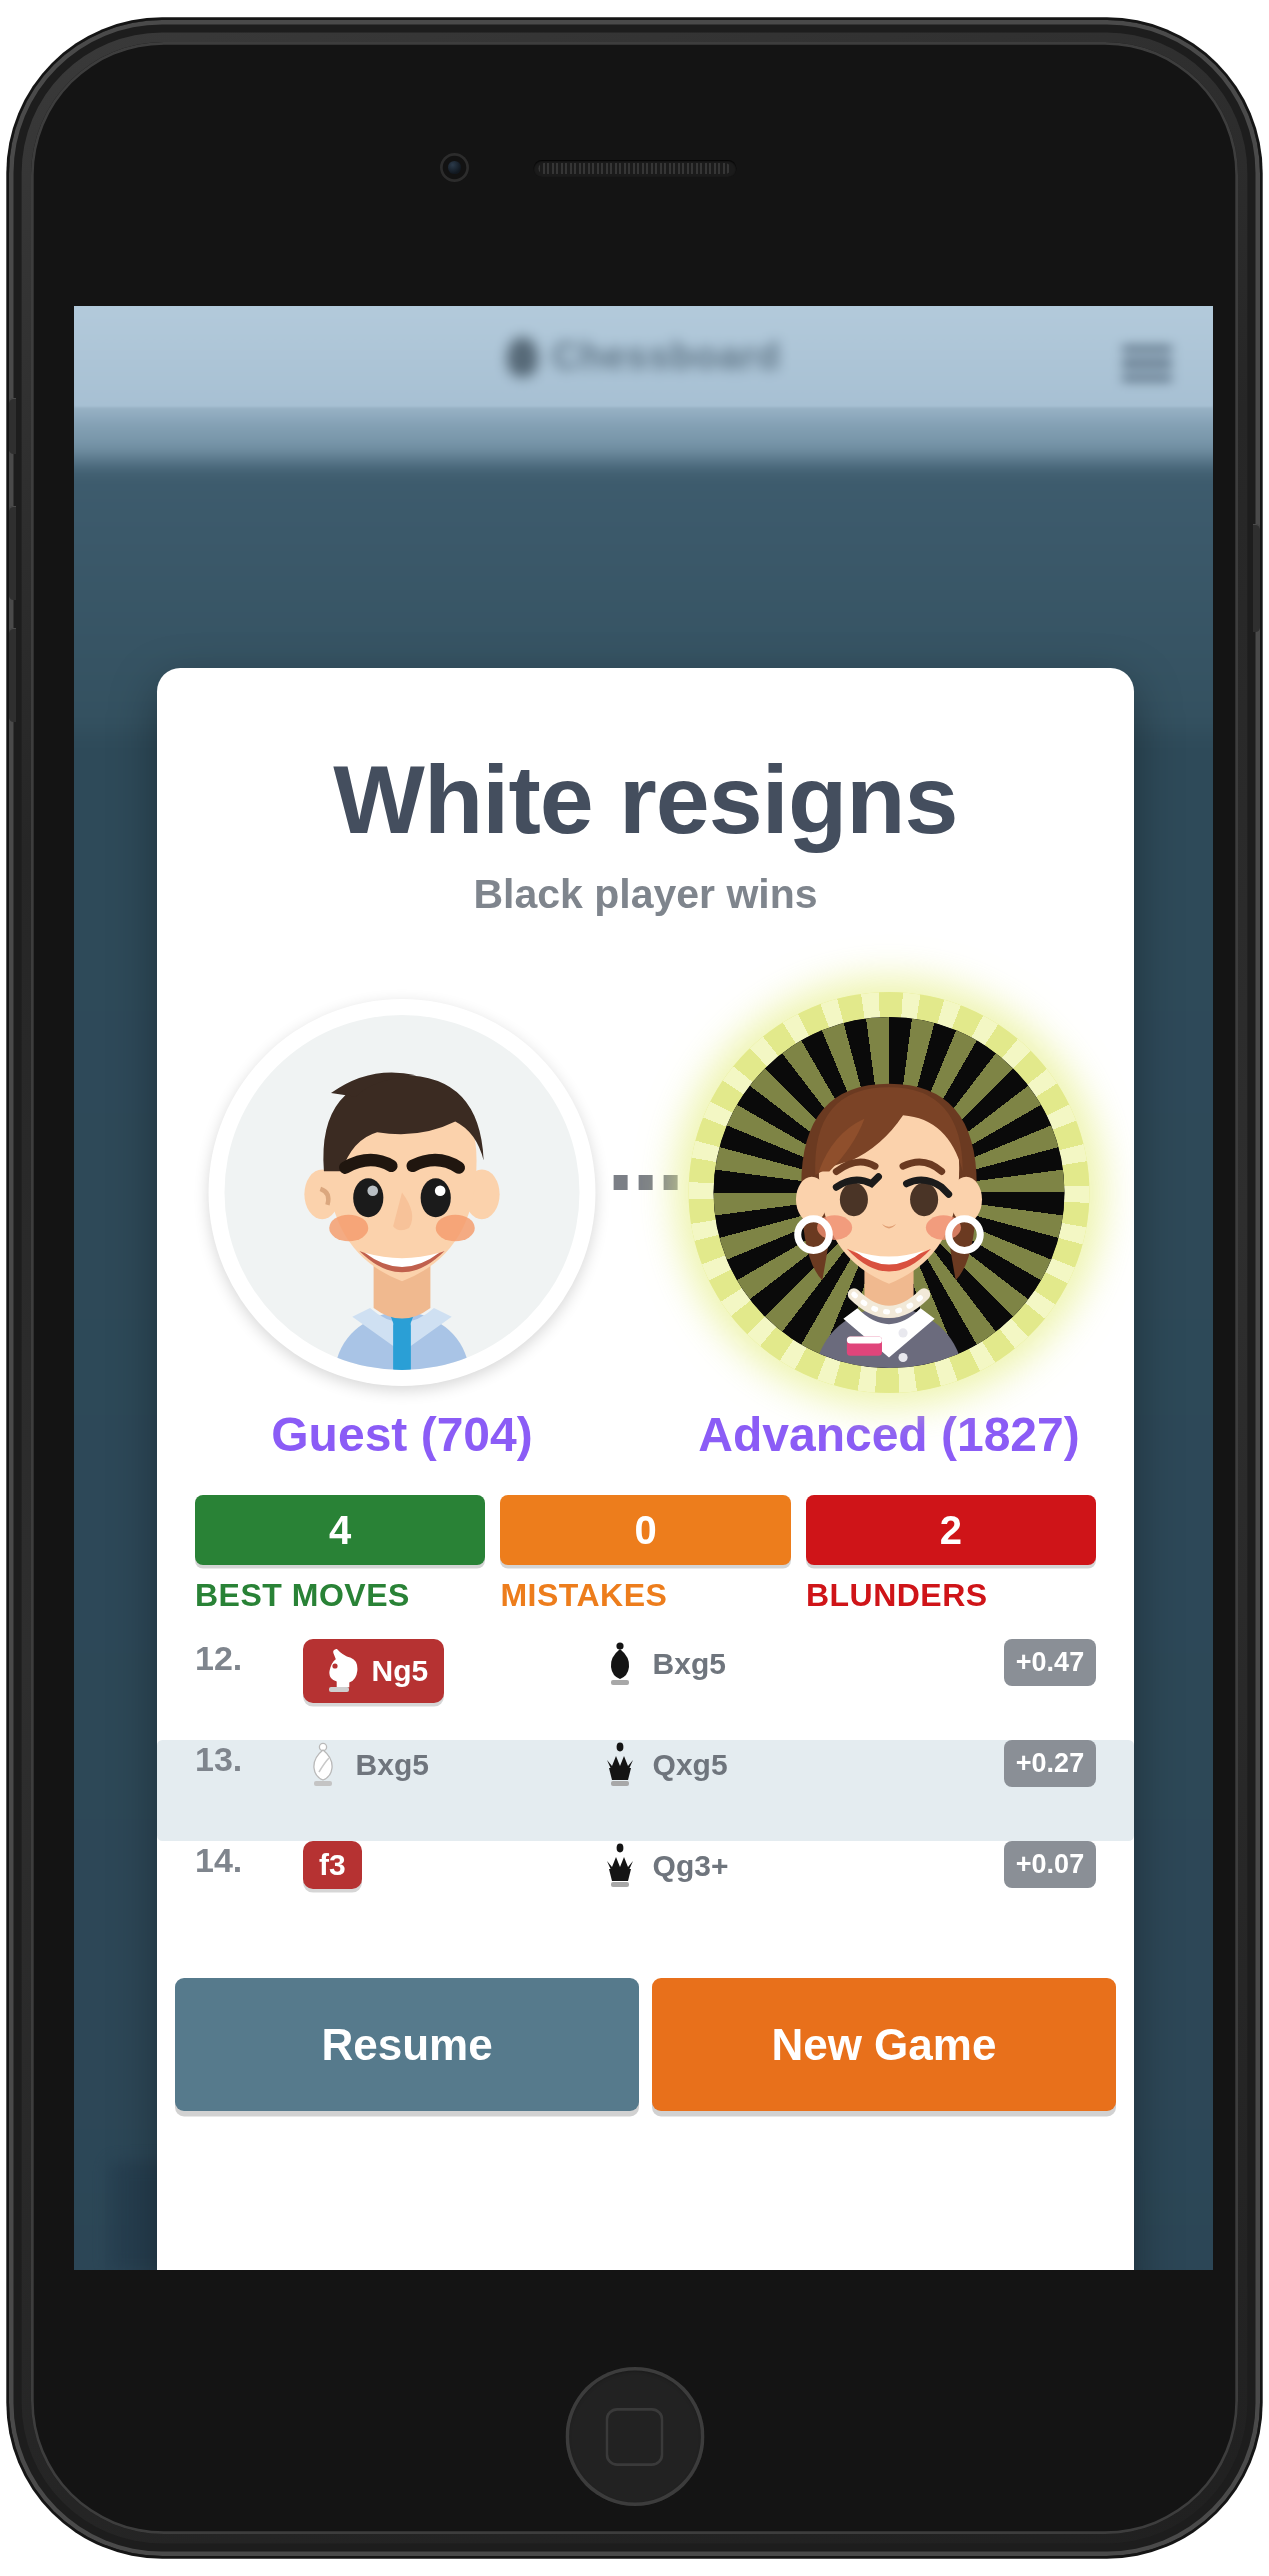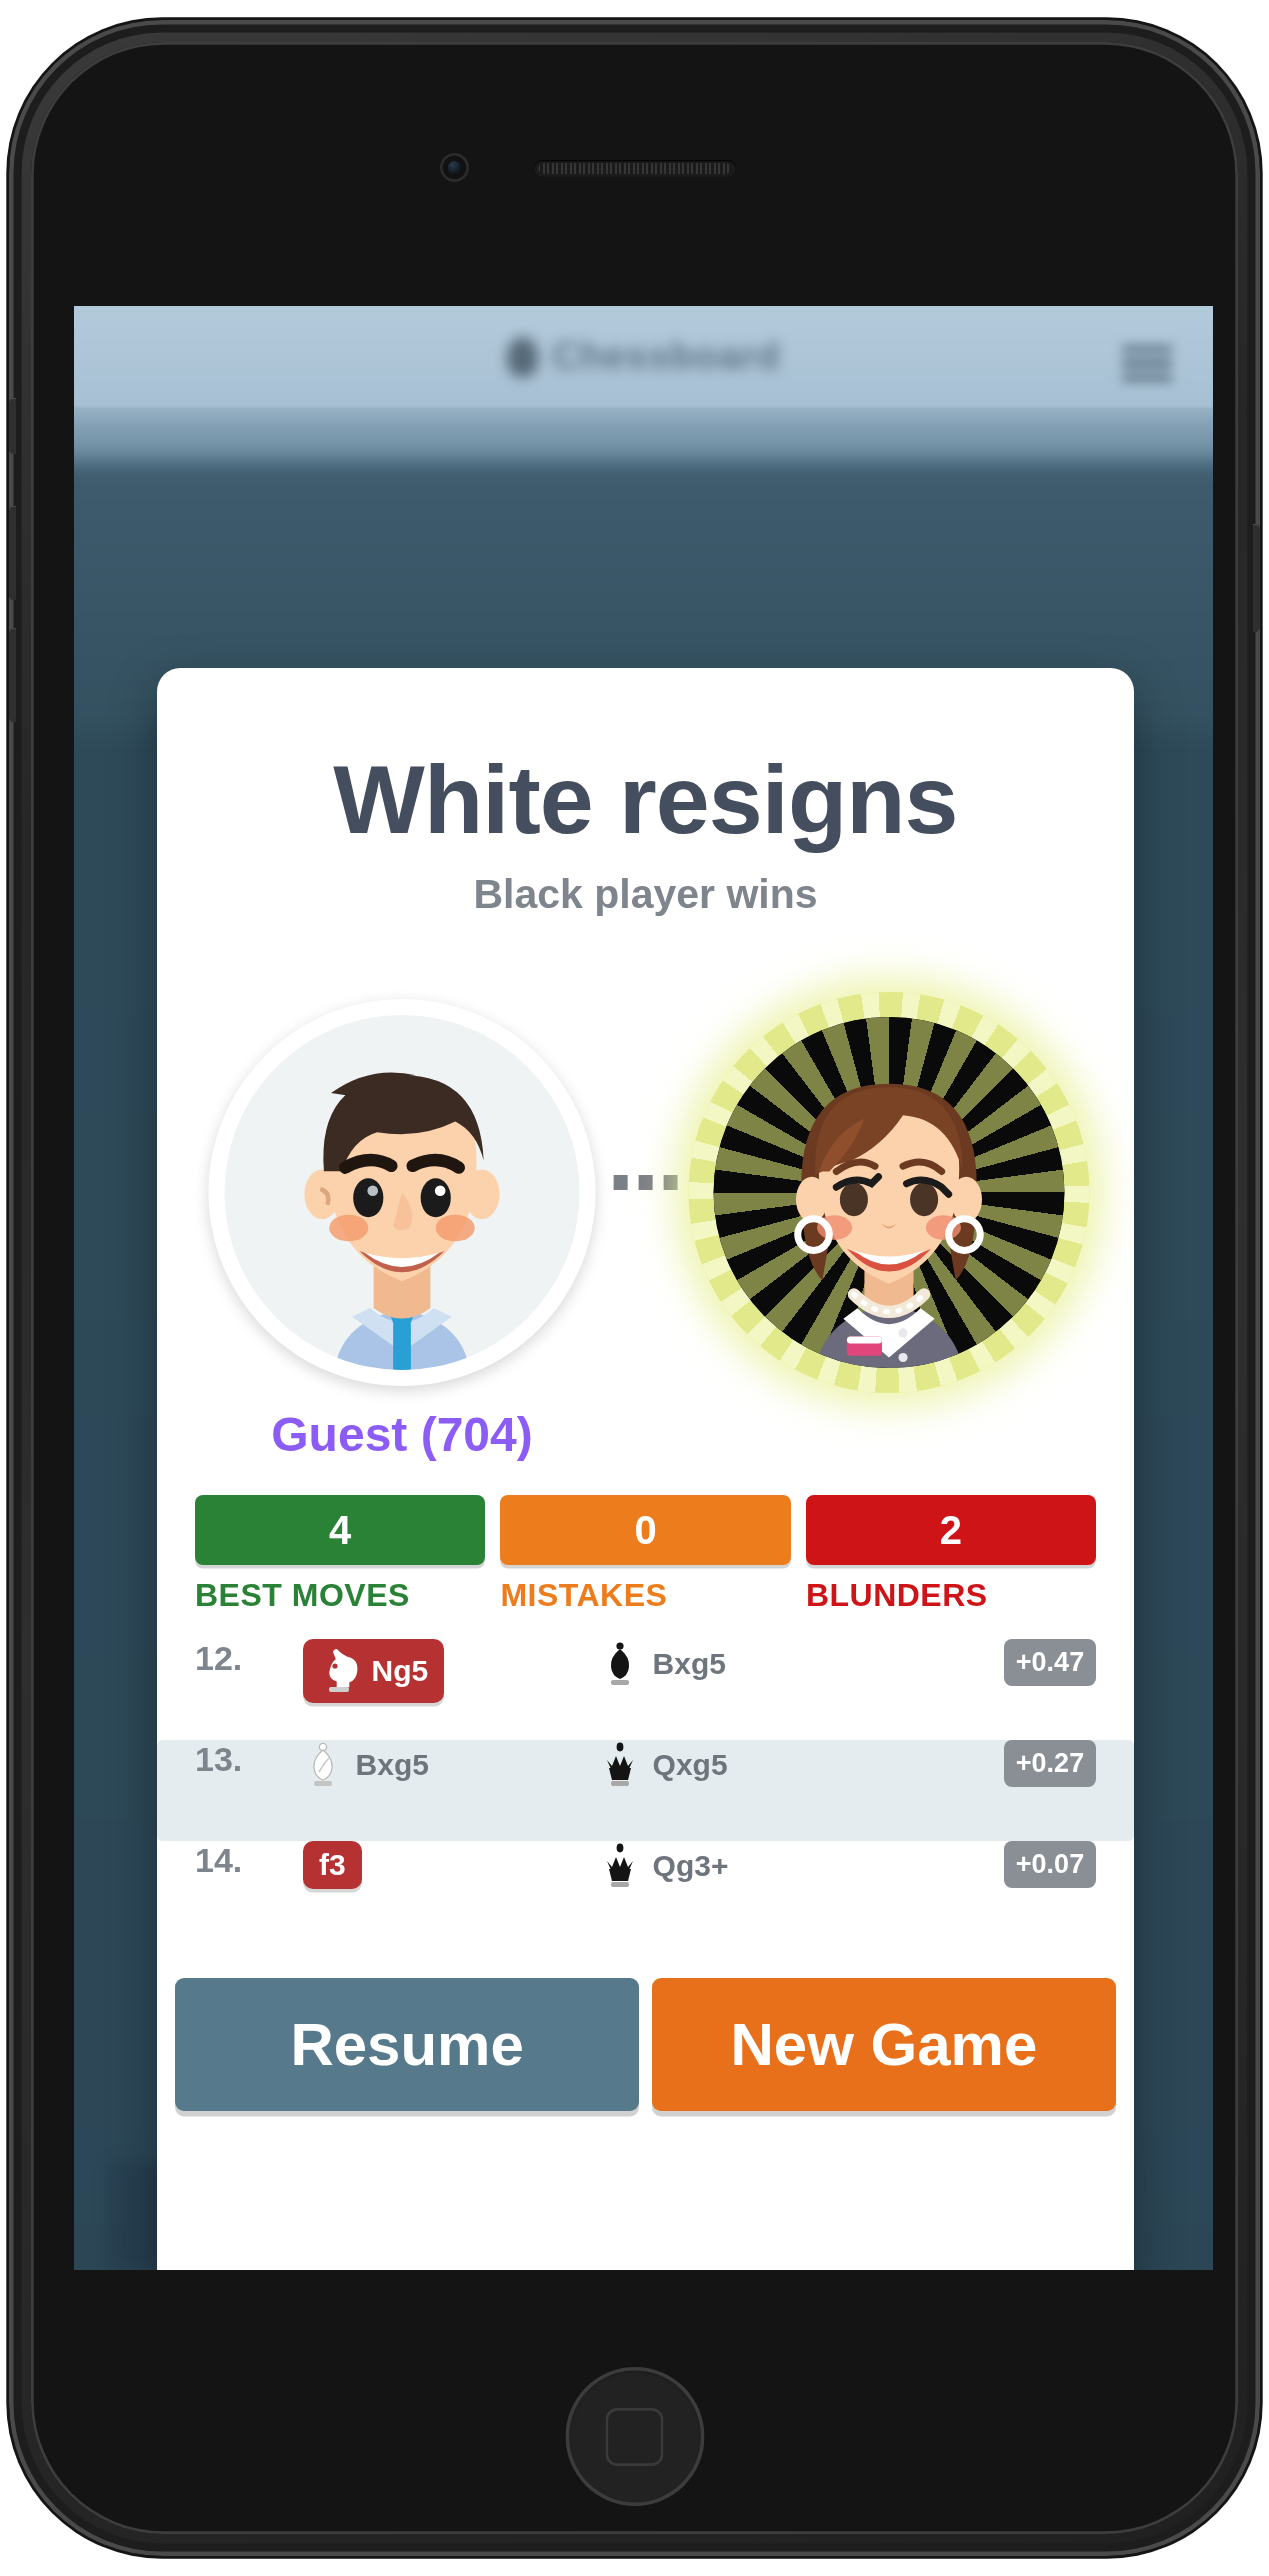--- a/index.html
+++ b/index.html
@@ -132,21 +132,21 @@
   .move-san{font-size:30px;font-weight:bold;color:#7f858d;}
   .move-san.dark{color:#6f757d;}
   .eval-badge{width:92px;height:47px;border-radius:8px;background:#8a8f96;
     color:#ffffff;font-size:27px;font-weight:bold;display:flex;
     align-items:center;justify-content:center;}
   .piece-ico{width:40px;height:50px;display:block;}
 
   
   #actions-row{display:flex;gap:12.6px;margin:36px 18px 0;}
   .action-btn{flex:1;height:133px;border:none;border-radius:9px;cursor:pointer;
-    font-family:"Liberation Sans",sans-serif;font-size:60px;font-weight:bold;color:#ffffff;
+    font-family:"Liberation Sans",sans-serif;font-size:44px;font-weight:bold;color:#ffffff;
     box-shadow:0 5.4px 0 rgba(0,0,0,.18);}
   #btn-resume{background:#567a8c;}
   #btn-newgame{background:#e8701b;}
 </style>
 </head>
 <body>
 
 <div id="phone-frame">
   <div id="phone-inner-bevel"></div>
 
@@ -287,20 +287,21 @@
 
                   <path d="M76 132 q24 26 48 0 q-24 12 -48 0z" fill="#d9513f"></path>
                   <path d="M80 133 q20 16 40 0 q-20 7 -40 0z" fill="#ffffff"></path>
 
                   <circle cx="57" cy="124" r="9" fill="none" stroke="#ffffff" stroke-width="4"></circle>
                   <circle cx="143" cy="124" r="9" fill="none" stroke="#ffffff" stroke-width="4"></circle>
                 </svg>
               </div>
             </div>
           </div>
+          <div class="player-name">Advanced (1827)</div>
         </div>
       </div>
 
       <div id="stats-row">
         <div class="stat" id="stat-best">
           <div class="stat-box">4</div>
           <div class="stat-label">BEST MOVES</div>
         </div>
         <div class="stat" id="stat-mistakes">
           <div class="stat-box">0</div>

